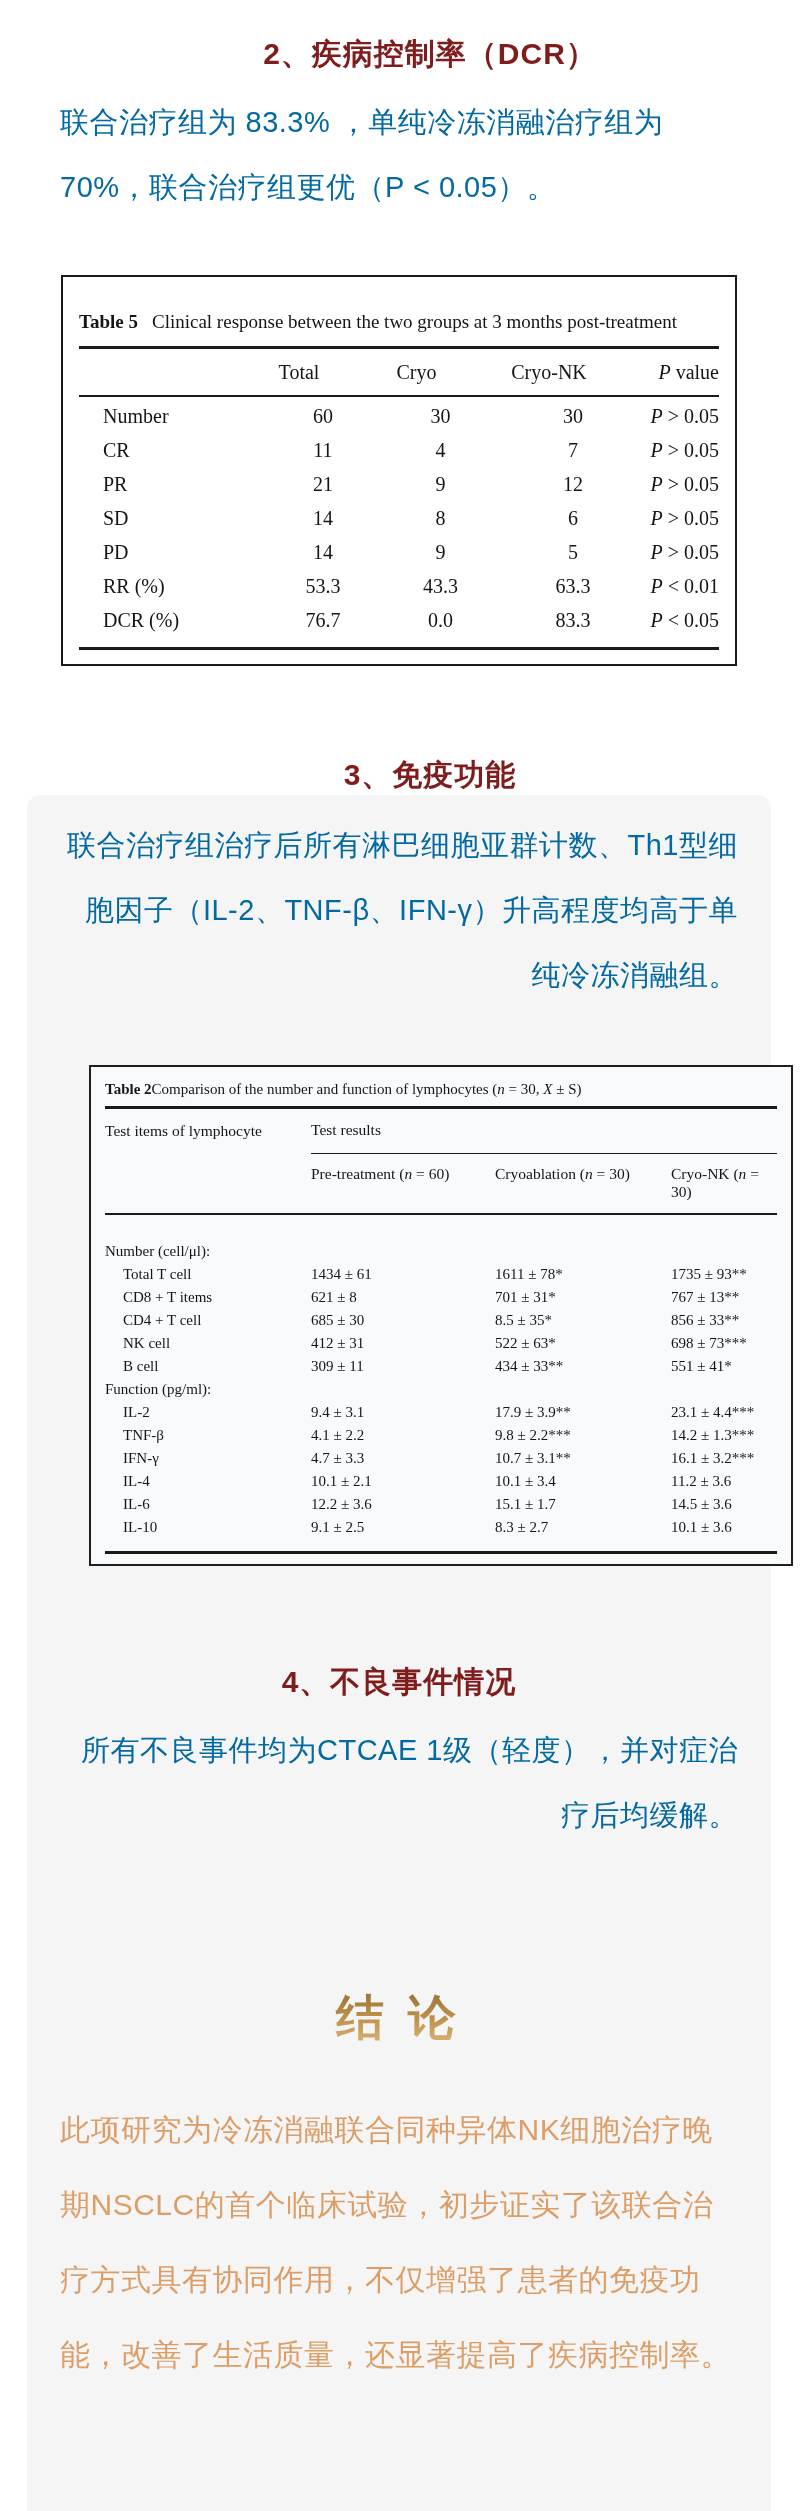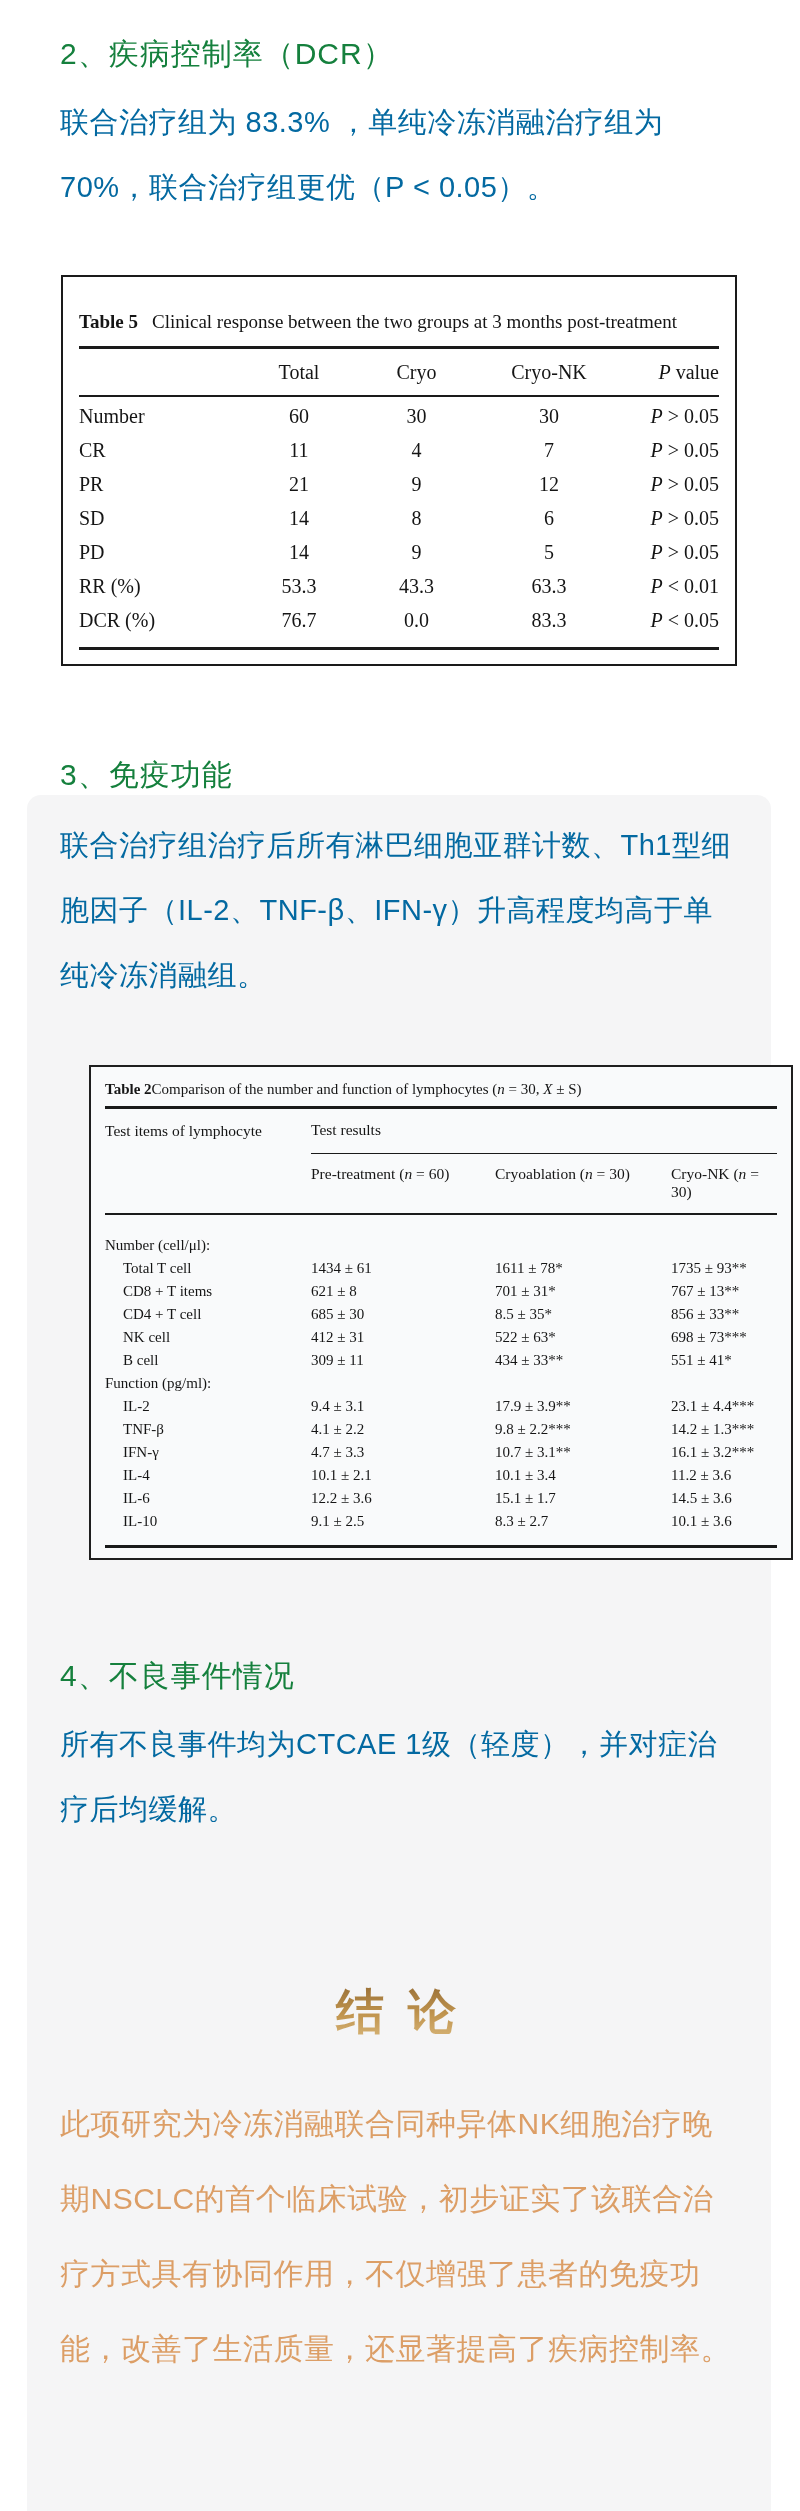--- a/index.html
+++ b/index.html
@@ -10,24 +10,25 @@
     margin:0 auto;
     background:#ffffff;
     overflow:hidden;
     font-family:"Liberation Sans","DejaVu Sans",sans-serif;
     color:#3a3a3a;
   }
   
   .sec-heading{
     margin:0 0 0 60px;
     font-size:30px;
-    font-weight:400;
-    color:#15803d;
+    font-weight:700;
+    color:#7f1d1d;
     letter-spacing:1px;
     line-height:40px;
+    text-align:center;
   }
   #h-dcr{padding-top:34px;}
   #h-immune{margin-top:89px;}
   #h-adverse{margin:96px 33px 0 33px;padding-left:0;}
   
   .body-p{
     margin:16px 60px 0 60px;
     width:690px;
     font-size:29px;
     line-height:65px;
@@ -43,37 +44,37 @@
     background:#ffffff;
     padding:30px 16px 14px 16px;
     font-family:"Liberation Serif","DejaVu Serif",serif;
     color:#151515;
   }
   .t-caption{font-size:19px;line-height:30px;}
   .t-caption b{padding-right:14px;}
   .rule-thick{height:3px;background:#1a1a1a;margin-top:9px;}
   .rule-mid{height:2px;background:#1a1a1a;}
   .t5-header{display:grid;grid-template-columns:165px 110px 125px 140px 1fr;align-items:center;height:46px;font-size:20px;}
-  .t5-row{display:grid;grid-template-columns:165px 110px 125px 140px 1fr;align-items:center;height:34px;font-size:20px;}
+  .t5-row{display:grid;grid-template-columns:165px 110px 125px 140px 1fr;align-items:center;height:34px;font-size:20px;margin-left:24px;}
   .t5-label{text-align:left;}
   .t5-val{text-align:center;}
   .t5-p{text-align:right;}
   .t5-body{padding:2px 0 4px 0;}
   .table5 .rule-bottom{height:3px;background:#1a1a1a;margin-top:6px;}
   
   .gray-card{
     box-sizing:border-box;
     margin:0 0 0 27px;
     width:744px;
     background:#f5f5f6;
     border-radius:14px 14px 24px 24px;
     padding:1px 0 0 0;
     min-height:1667px;
   }
-  .gray-card .body-p{margin-left:33px;margin-right:33px;width:678px;}
+  .gray-card .body-p{margin-left:33px;margin-right:33px;width:678px;text-align:right;}
   #p-immune{margin-top:17px;}
   
   .table2{
     box-sizing:border-box;
     margin:57px 0 0 62px;
     width:704px;
     border:2px solid #1f1f1f;
     background:#f9fafb;
     padding:10px 14px 10px 14px;
     font-family:"Liberation Serif","DejaVu Serif",serif;
@@ -84,21 +85,21 @@
   .table2 .rule-thick{height:2.5px;background:#1a1a1a;margin-top:5px;}
   .t2-grid{display:grid;grid-template-columns:206px 184px 176px 1fr;}
   .t2-grouprow{align-items:end;}
   .t2-group-stub{font-size:15.5px;padding:12px 0 14px 0;}
   .t2-group{grid-column:2 / span 3;font-size:15.5px;padding:12px 0 14px 0;border-bottom:1.5px solid #1a1a1a;}
   .t2-colhead{font-size:15.5px;padding:11px 0 12px 0;}
   .t2-row{display:grid;grid-template-columns:206px 184px 176px 1fr;align-items:center;height:23px;font-size:15px;}
   .t2-label{text-align:left;}
   .t2-label.indent{padding-left:18px;}
   .t2-val{text-align:left;}
-  .t2-body{padding:19px 0 6px 0;}
+  .t2-body{padding:5px 0 6px 0;margin-top:20px;}
   .table2 .rule-bottom{height:2.5px;background:#1a1a1a;margin-top:6px;}
   
   .conclusion-title{
     margin-top:140px;
     text-align:center;
     font-family:"Liberation Serif","DejaVu Serif",serif;
     font-weight:700;
     font-size:48px;
     line-height:60px;
     letter-spacing:6px;

